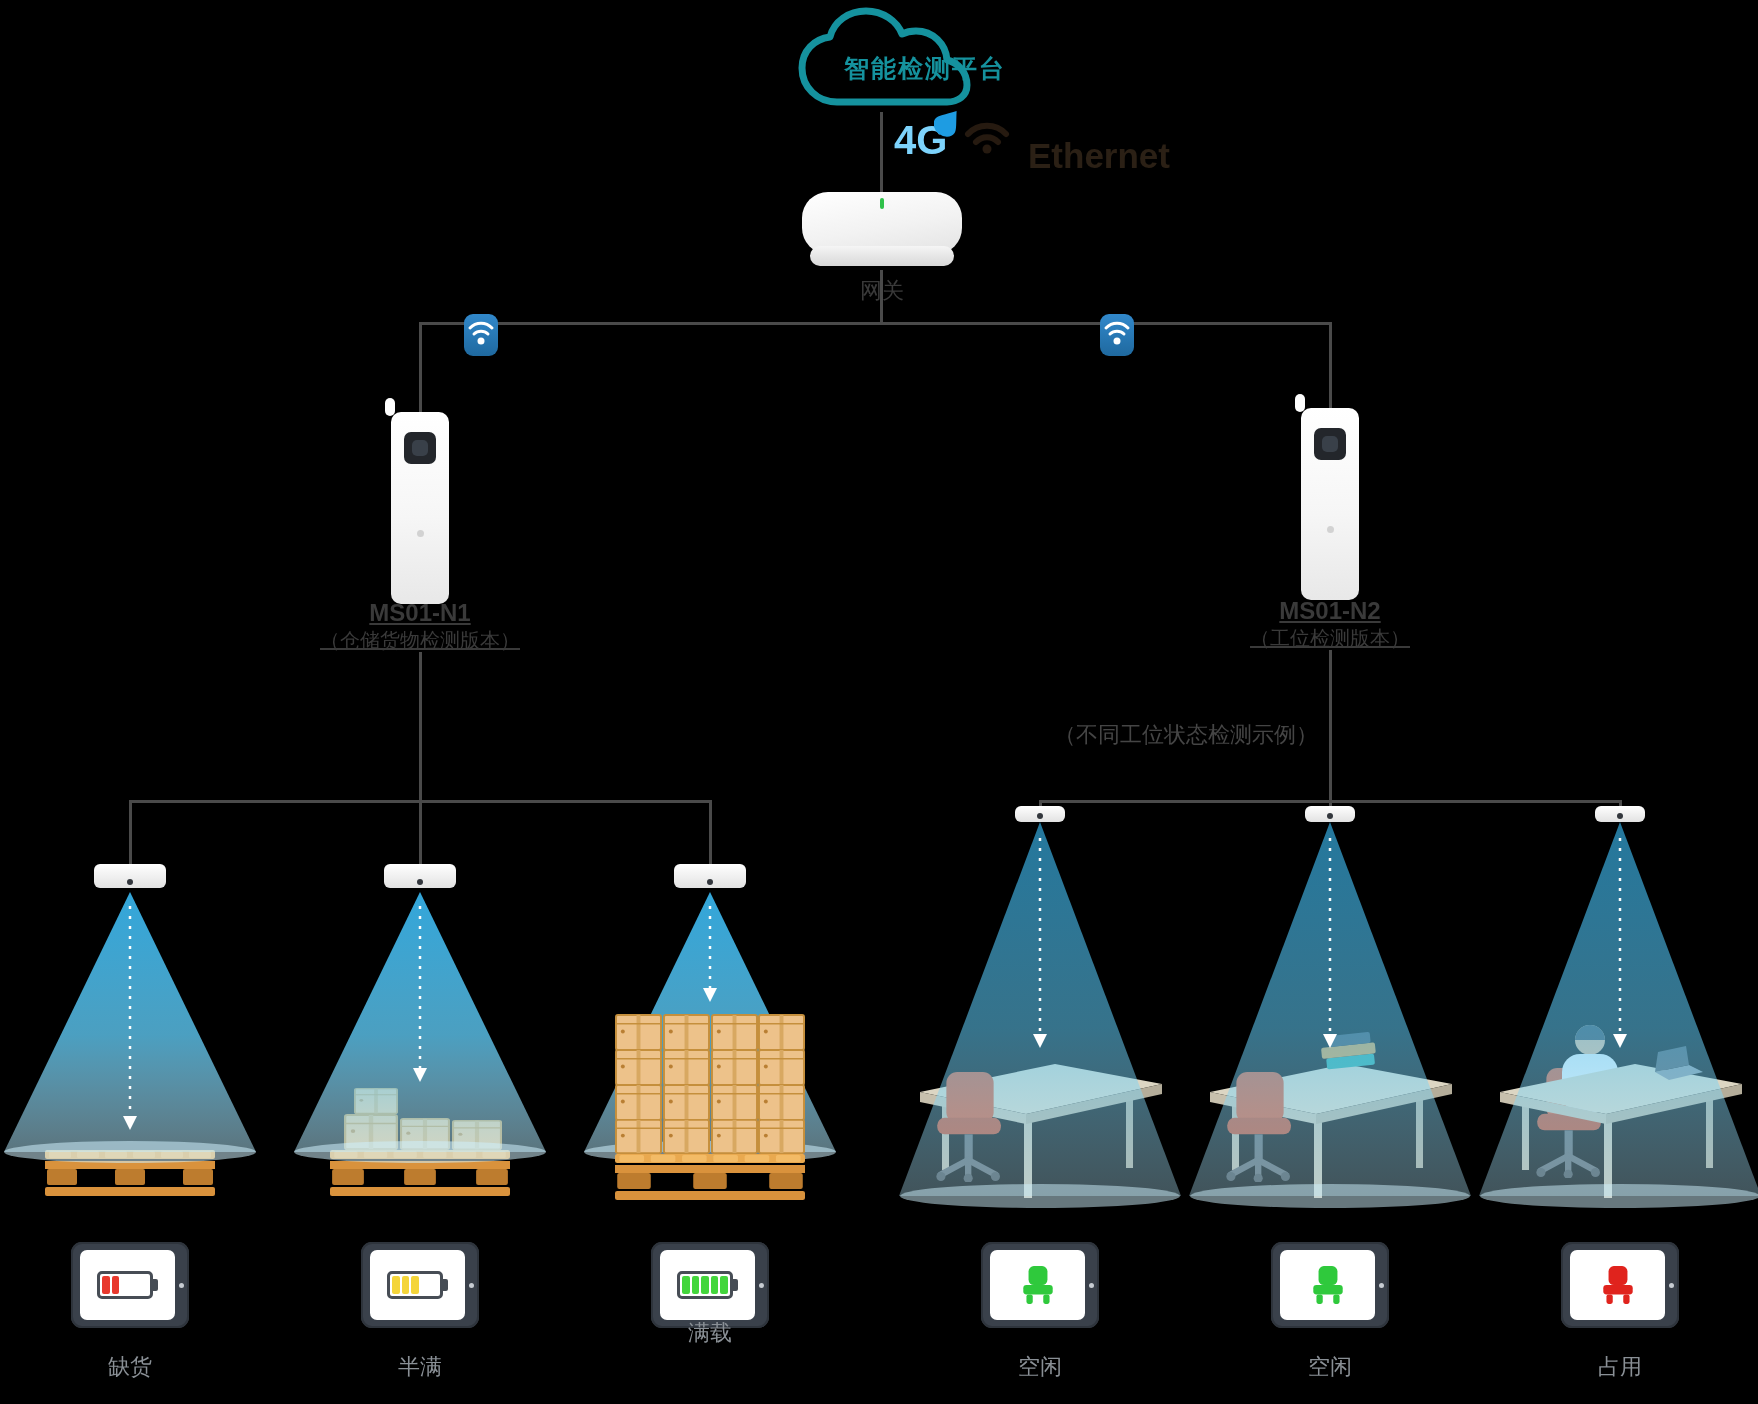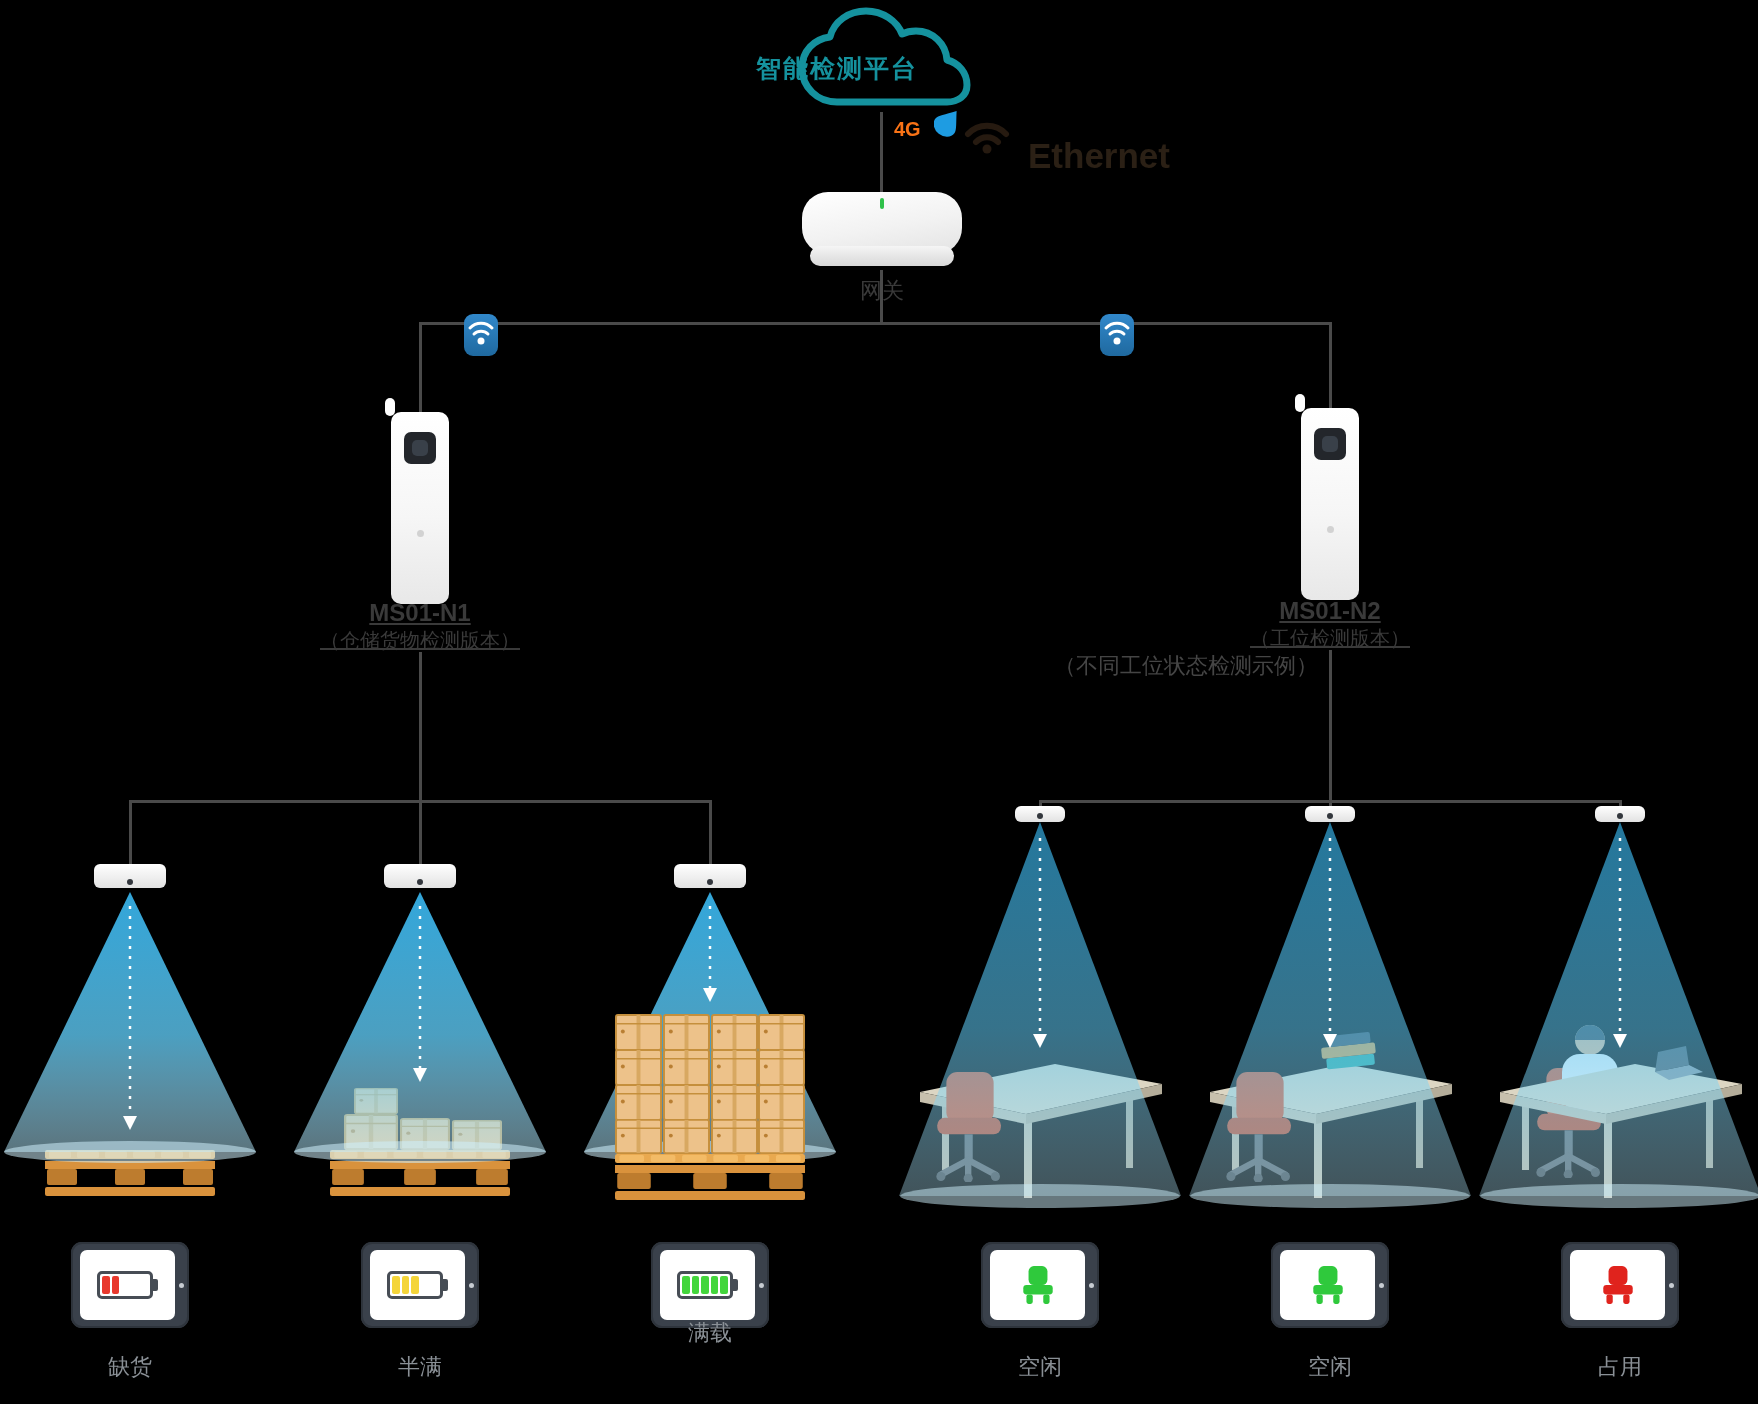--- a/index.html
+++ b/index.html
@@ -104,25 +104,25 @@
             <circle cx="42" cy="116" r="5"></circle>
           </g>
       </symbol>
     </defs>
   </svg>
 
   <svg class="abs" style="left:790px;top:6px" width="190" height="108">
     <path d="M47,96 C27,96 12,81 12,62 C12,45 24,33 40,31 C44,15 59,5 76,5 C93,5 107,15 112,28
              C116,26 121,25 126,25 C143,25 156,38 157,54 C169,57 177,67 177,79 C177,90 168,96 157,96 Z" fill="none" stroke="#15929e" stroke-width="7" stroke-linejoin="round"></path>
   </svg>
-  <div class="abs cloud-label" style="left:756px;top:52px;width:190px;text-align:left">智能检测平台</div>
+  <div class="abs cloud-label" style="left:830px;top:52px;width:190px;text-align:center">智能检测平台</div>
 
   <div class="line" style="left:880px;top:112px;width:3px;height:80px"></div>
 
-  <div class="conn-label" style="left:894px;top:118px;font-size:20px;color:#f97316">4G</div>
+  <div class="conn-label" style="left:894px;top:118px;font-size:40px;color:#7dd3fc">4G</div>
   <svg class="abs" style="left:934px;top:106px" width="28" height="32">
     <path d="M14,2 C21,12 26,17 26,21 a12,10 0 1 1 -24,0 C2,17 7,12 14,2 Z" fill="#1e9ce2" transform="rotate(38 14 16)"></path>
   </svg>
   <svg class="abs" style="left:962px;top:112px" width="50" height="42">
     <g stroke="#261a10" stroke-width="6" fill="none" stroke-linecap="round">
       <path d="M6,22 a26,26 0 0 1 38,0"></path>
       <path d="M14,30 a15,15 0 0 1 22,0"></path>
     </g>
     <circle cx="25" cy="37" r="4.5" fill="#261a10"></circle>
   </svg>
@@ -171,21 +171,21 @@
     <div class="antenna"></div>
     <div class="window"></div>
     <div class="lensdot"></div>
     <div class="btn"></div>
   </div>
   <div class="lbl model-label" style="left:1230px;top:598px;width:200px">MS01-N2</div>
   <div class="lbl variant-label" style="left:1210px;top:626px;width:240px">（工位检测版本）</div>
 
   <div class="line" style="left:419px;top:652px;width:3px;height:148px"></div>
   <div class="line" style="left:1329px;top:650px;width:3px;height:150px"></div>
-  <div class="caption" style="left:1018px;top:651px;width:300px">（不同工位状态检测示例）</div>
+  <div class="caption" style="left:1018px;top:720px;width:300px">（不同工位状态检测示例）</div>
 
   <div class="line" style="left:129px;top:800px;width:582px;height:3px"></div>
   <div class="line" style="left:1039px;top:800px;width:582px;height:3px"></div>
   <div class="line" style="left:129px;top:800px;width:3px;height:66px"></div>
   <div class="line" style="left:419px;top:800px;width:3px;height:66px"></div>
   <div class="line" style="left:709px;top:800px;width:3px;height:66px"></div>
   <div class="line" style="left:1039px;top:800px;width:3px;height:10px"></div>
   <div class="line" style="left:1329px;top:800px;width:3px;height:10px"></div>
   <div class="line" style="left:1619px;top:800px;width:3px;height:10px"></div>
 

